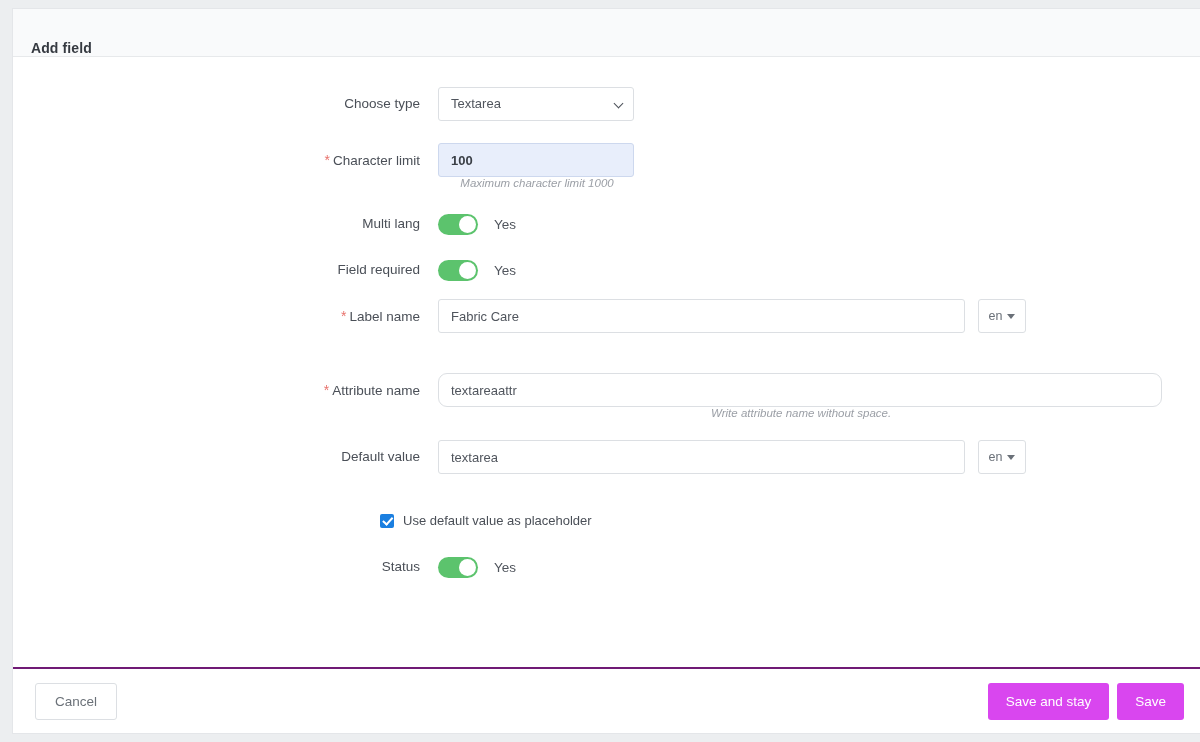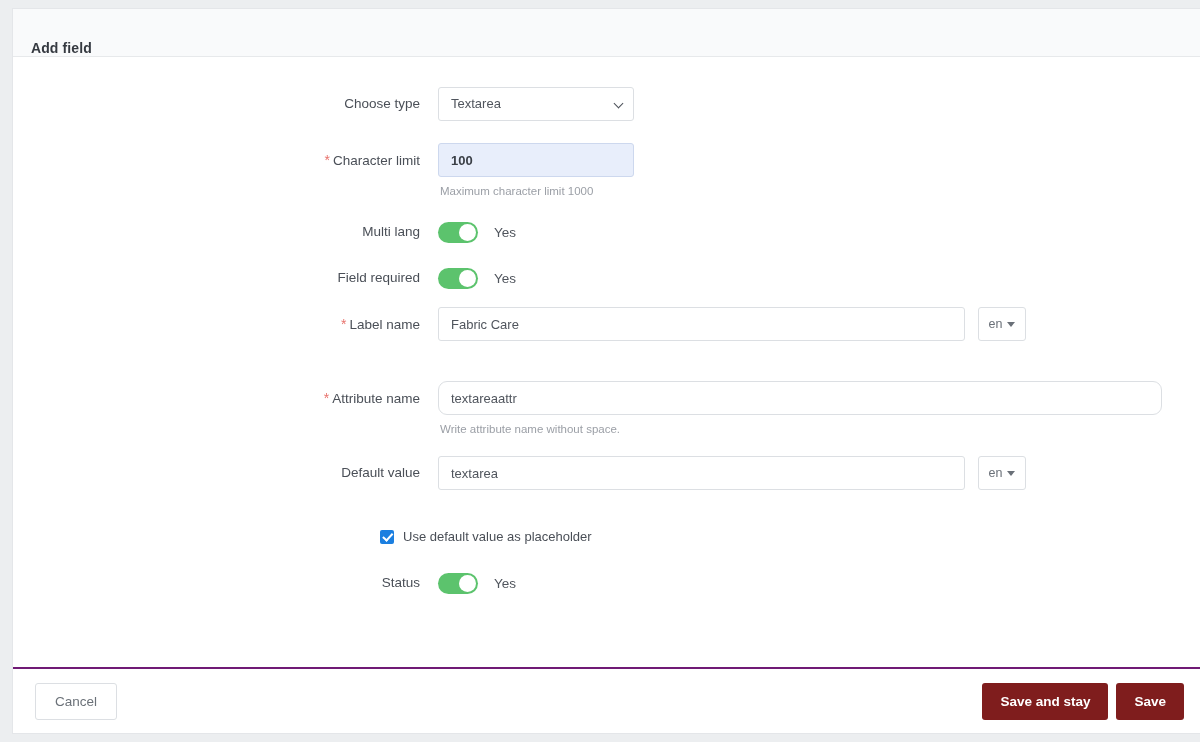--- a/index.html
+++ b/index.html
@@ -128,23 +128,24 @@
     position: absolute;
     left: 0; top: 0;
     width: 6px; height: 6px;
     border-right: 1.6px solid #4c5159;
     border-bottom: 1.6px solid #4c5159;
     transform: rotate(45deg);
   }
 
   .hint {
     font-size: 11.5px;
+    font-style: italic;
     color: #9b9fa6;
-    margin-top: 8px;
     padding-left: 2px;
+    text-align: center;
   }
 
   
   .lang-btn {
     height: 34px;
     min-width: 48px;
     margin-left: 13px;
     border: 1px solid #dcdfe3;
     border-radius: 3px;
     background: #fff;
@@ -245,25 +246,25 @@
     padding: 0 19px;
     background: #fff;
     border: 1px solid #dcdfe3;
     color: #6b7178;
     font-size: 13.5px;
   }
   .foot-spacer { flex: 1; }
   .btn-primary {
     height: 37px;
     padding: 0 18px;
-    background: #7f1d1d;
+    background: #d946ef;
     border: none;
     color: #ffffff;
     font-size: 13.5px;
-    font-weight: bold;
+    font-weight: normal;
   }
   .btn-primary + .btn-primary { margin-left: 8px; }
 </style>
 </head>
 <body>
 
 <div class="panel">
 
   <div class="panel-head">
     <span class="panel-head-title">Add field</span>

